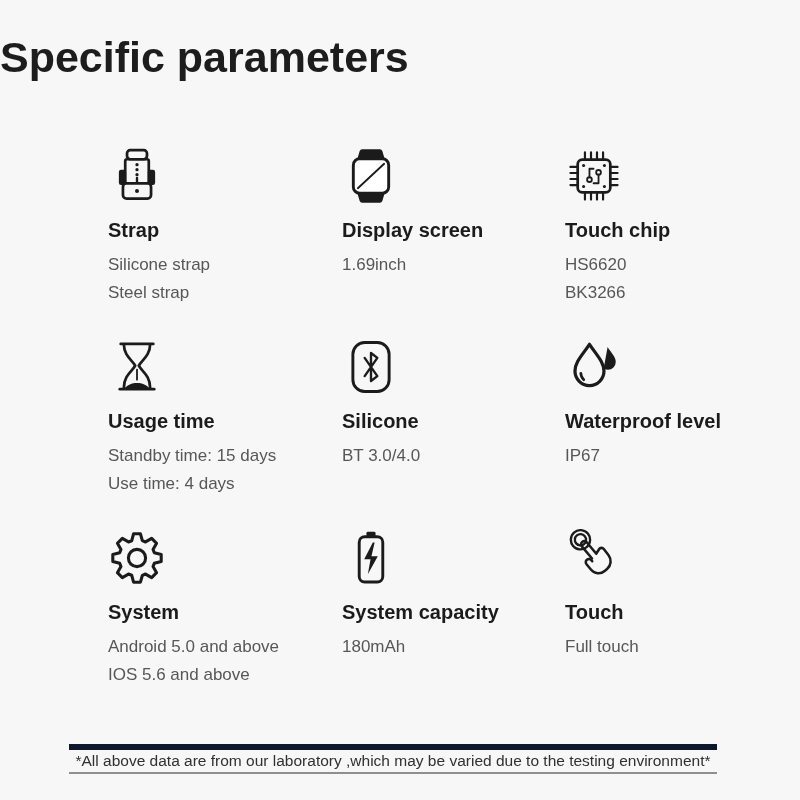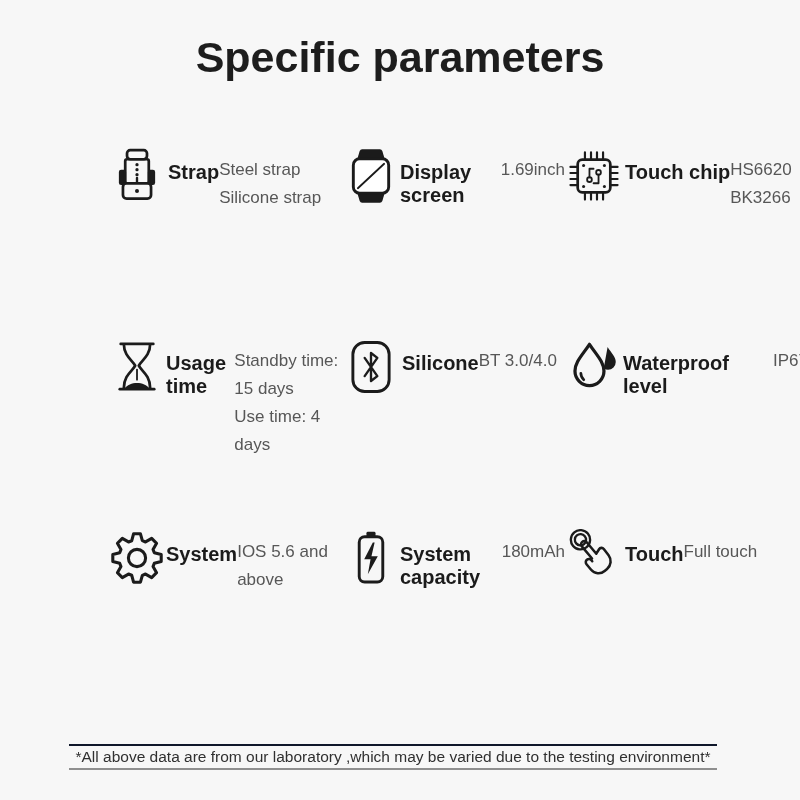--- a/index.html
+++ b/index.html
@@ -4,37 +4,37 @@
 <style>
   html,body{margin:0;padding:0;}
   body{
     width:800px;height:800px;position:relative;overflow:hidden;
     background:#f7f7f7;
     font-family:"Liberation Sans","DejaVu Sans",sans-serif;
     color:#1a1a1a;
   }
   .title{
     position:absolute;top:33px;left:0;width:800px;
-    text-align:center;font-size:43px;font-weight:700;color:#1d1d1d;
+    text-align:left;font-size:43px;font-weight:700;color:#1d1d1d;
     letter-spacing:0px;
   }
   .grid{
     position:absolute;left:108px;top:147px;
     display:grid;
     grid-template-columns:234px 223px 243px;
     grid-auto-rows:191px;
   }
-  .cell{display:flex;flex-direction:row;align-items:flex-start;}
+  .cell{display:flex;flex-direction:column;align-items:flex-start;}
   .icon-box{width:60px;height:58px;display:flex;align-items:flex-start;}
   .icon-box svg{display:block;}
   .cell-label{margin-top:14px;font-size:20px;font-weight:600;color:#1b1b1b;}
   .cell-lines{margin-top:9px;font-size:17px;color:#575757;line-height:28px;}
   .footer{
     position:absolute;left:69px;top:744px;width:648px;
-    border-top:2px solid #0f172a;border-bottom:2px solid #8f8f8f;
+    border-top:6px solid #0f172a;border-bottom:2px solid #8f8f8f;
     padding:2px 0 3px 0;
     text-align:center;font-size:15.5px;line-height:17px;color:#303030;
   }
   .stroke{stroke:#1b1b1b;fill:none;stroke-linecap:round;stroke-linejoin:round;}
   .fillb{fill:#1b1b1b;stroke:none;}
 </style>
 </head>
 <body>
 
 <div class="title">Specific parameters</div>
@@ -51,22 +51,22 @@
         <circle class="fillb" cx="32" cy="19.5" r="1.8"></circle>
         <circle class="fillb" cx="32" cy="25" r="1.8"></circle>
         <circle class="fillb" cx="32" cy="30.5" r="1.8"></circle>
         <path class="stroke" d="M32,34 V38.5" stroke-width="2.6"></path>
         <rect class="stroke" x="16.5" y="40" width="31" height="17" rx="4" stroke-width="3"></rect>
         <circle class="fillb" cx="32" cy="48.5" r="2.2"></circle>
       </svg>
     </div>
     <div class="cell-label">Strap</div>
     <div class="cell-lines">
+      <div>Silicone strap</div>
       <div>Steel strap</div>
-      <div>Silicone strap</div>
     </div>
   </div>
 
   <div class="cell">
     <div class="icon-box">
       <svg width="58" height="58" viewBox="0 0 64 64">
         <path class="fillb" d="M17,13 L19.5,4.5 Q20.2,2.5 22.2,2.5 H41.8 Q43.8,2.5 44.5,4.5 L47,13 Z"></path>
         <path class="fillb" d="M17,51 L19.5,59.5 Q20.2,61.5 22.2,61.5 H41.8 Q43.8,61.5 44.5,59.5 L47,51 Z"></path>
         <rect x="12.5" y="13" width="39" height="38" rx="7" fill="#ffffff" stroke="#1b1b1b" stroke-width="3.2"></rect>
         <path class="stroke" d="M17.5,45.5 L46.5,18.5" stroke-width="2"></path>
@@ -155,20 +155,21 @@
 
   <div class="cell">
     <div class="icon-box">
       <svg width="58" height="58" viewBox="0 0 64 64">
         <path class="stroke" stroke-width="3.4" d="M51.1,26.2 L58.7,28.2 L58.7,35.8 L51.1,37.9 L49.7,41.4 L53.6,48.2 L48.2,53.6 L41.4,49.7 L37.9,51.1 L35.8,58.7 L28.2,58.7 L26.2,51.1 L22.6,49.7 L15.8,53.6 L10.4,48.2 L14.3,41.4 L12.9,37.9 L5.3,35.8 L5.3,28.2 L12.9,26.2 L14.3,22.6 L10.4,15.8 L15.8,10.4 L22.6,14.3 L26.2,12.9 L28.2,5.3 L35.8,5.3 L37.9,12.9 L41.4,14.3 L48.2,10.4 L53.6,15.8 L49.7,22.6 Z"></path>
         <circle class="stroke" cx="32" cy="32" r="9.5" stroke-width="3.4"></circle>
       </svg>
     </div>
     <div class="cell-label">System</div>
     <div class="cell-lines">
+      <div>Android 5.0 and above</div>
       <div>IOS 5.6 and above</div>
     </div>
   </div>
 
   <div class="cell">
     <div class="icon-box">
       <svg width="58" height="58" viewBox="0 0 64 64">
         <rect class="fillb" x="27" y="3" width="10" height="5.5" rx="1.6"></rect>
         <rect class="stroke" x="19" y="8.5" width="26" height="50" rx="6" stroke-width="3.2"></rect>
         <path class="fillb" d="M34,15 L24.5,33.5 H31.5 L28.5,50 L39.5,30 H32.5 L36,15 Z"></path>

